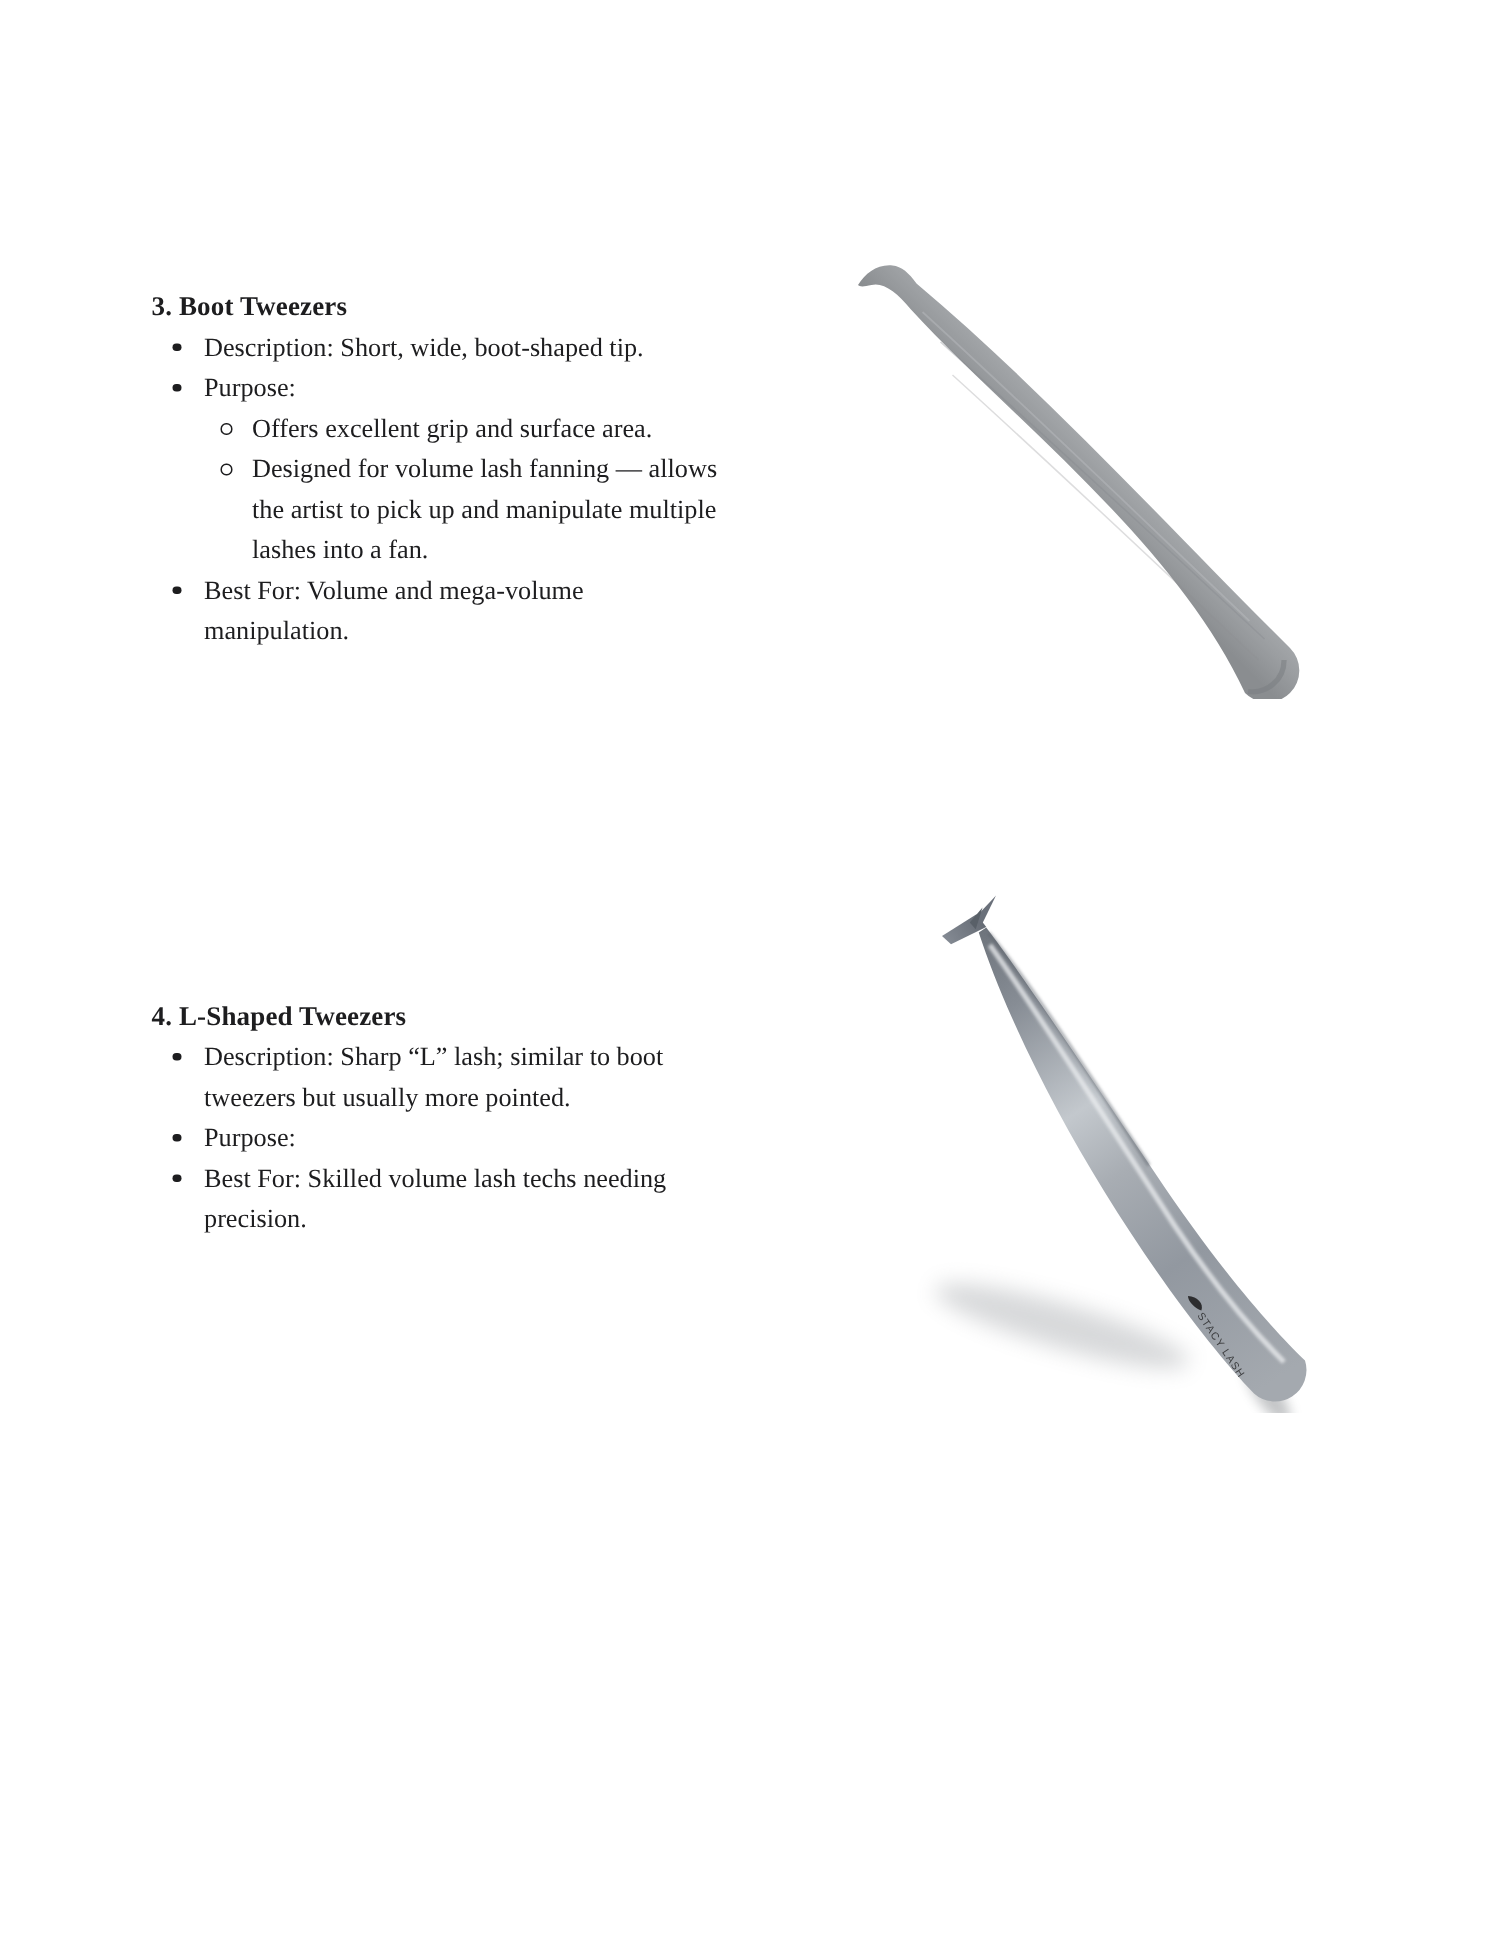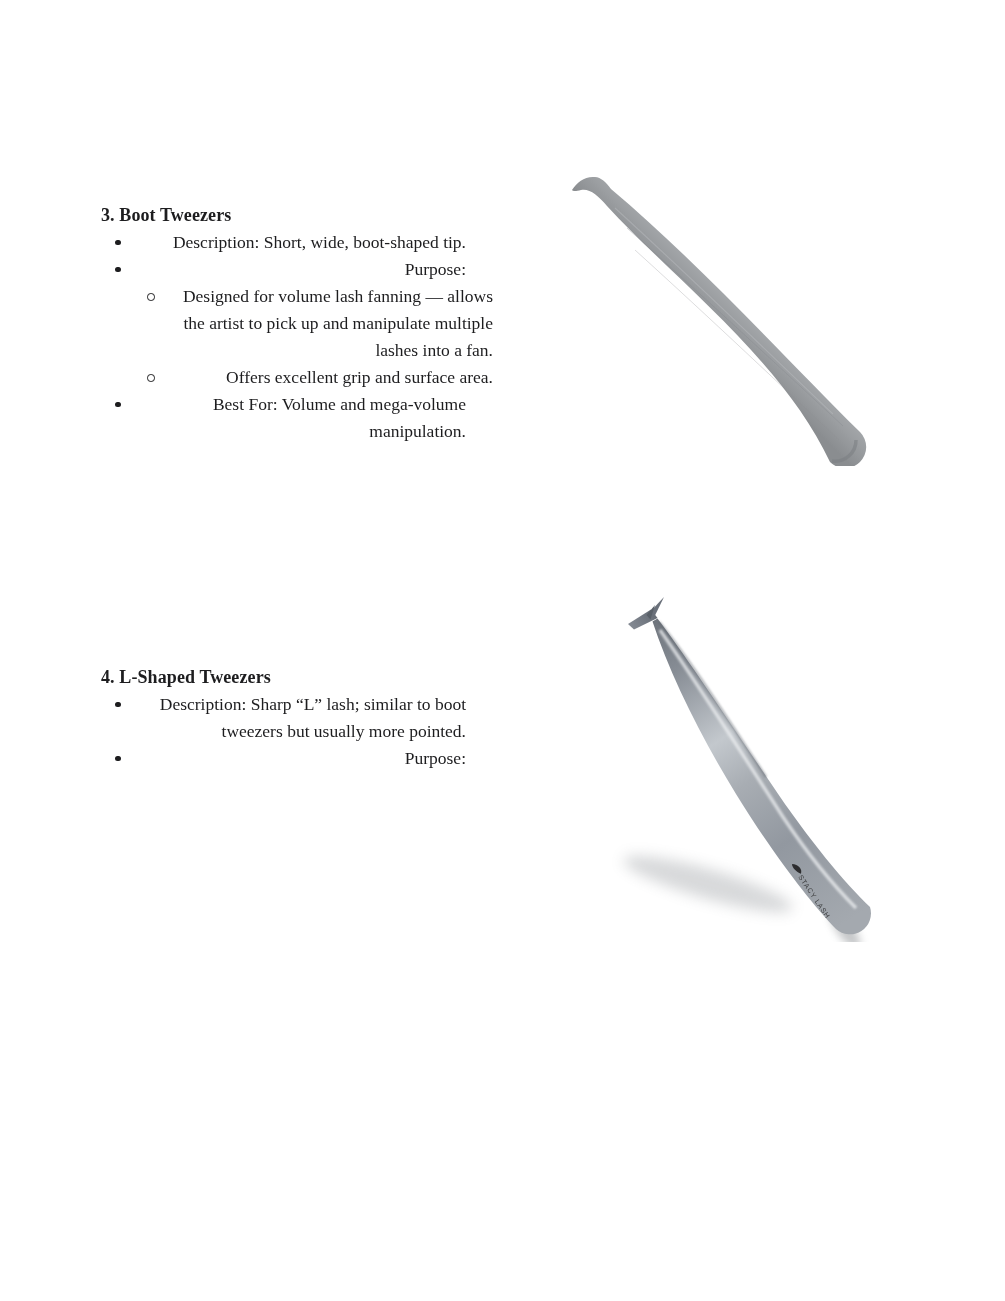--- a/index.html
+++ b/index.html
@@ -16,21 +16,21 @@
     position: absolute;
     left: 101px;
   }
   .doc-section h3 {
     margin: 0;
     font-size: 18px;
     line-height: 27px;
     font-weight: bold;
     letter-spacing: 0.1px;
   }
-  ul { list-style: none; margin: 0; padding: 0; text-align: right; }
+  ul { list-style: none; margin: 0; padding: 0; }
   ul.l1 > li {
     position: relative;
     padding-left: 35px;
     width: 330px;
     font-size: 17.5px;
     line-height: 27px;
   }
   ul.l1 > li::before {
     content: "";
     position: absolute;
@@ -60,53 +60,56 @@
     box-sizing: border-box;
     background: transparent;
   }
   .tweezer-img { position: absolute; }
   #boot-img { left: 555px; top: 156px; }
   #lshape-img { left: 598px; top: 572px; }
 </style>
 </head>
 <body>
 
-<div class="doc-section" style="top:202px;">
+<div class="doc-section" style="top:191px;">
   <h3>3. Boot Tweezers</h3>
   <ul class="l1">
     <li>
       <span>Description: Short, wide, boot-shaped tip.</span>
     </li>
     <li>
       <span>Purpose:</span>
       <ul class="l2">
         <li>
-          <span>Designed for volume lash fanning — allows the artist to pick up and manipulate multiple lashes into a fan.</span>
+          <span>Offers excellent grip and surface area.</span>
         </li>
         <li>
-          <span>Offers excellent grip and surface area.</span>
+          <span>Designed for volume lash fanning — allows the artist to pick up and manipulate multiple lashes into a fan.</span>
         </li>
       </ul>
     </li>
     <li>
       <span>Best For: Volume and mega-volume manipulation.</span>
     </li>
   </ul>
 </div>
 
 <div class="doc-section" style="top:626px;margin-top:38px;">
   <h3>4. L-Shaped Tweezers</h3>
   <ul class="l1">
     <li>
       <span>Description: Sharp “L” lash; similar to boot tweezers but usually more pointed.</span>
     </li>
     <li>
       <span>Purpose:</span>
       <ul class="l2">
       </ul>
+    </li>
+    <li>
+      <span>Best For: Skilled volume lash techs needing precision.</span>
     </li>
   </ul>
 </div>
 
 <svg id="boot-img" class="tweezer-img" width="335" height="310" viewBox="0 0 335 310">
   <defs>
     <linearGradient id="g1" x1="170" y1="120" x2="138" y2="152" gradientUnits="userSpaceOnUse">
       <stop offset="0" stop-color="#adb0b3"></stop>
       <stop offset="0.55" stop-color="#9b9ea1"></stop>
       <stop offset="1" stop-color="#8a8d90"></stop>

